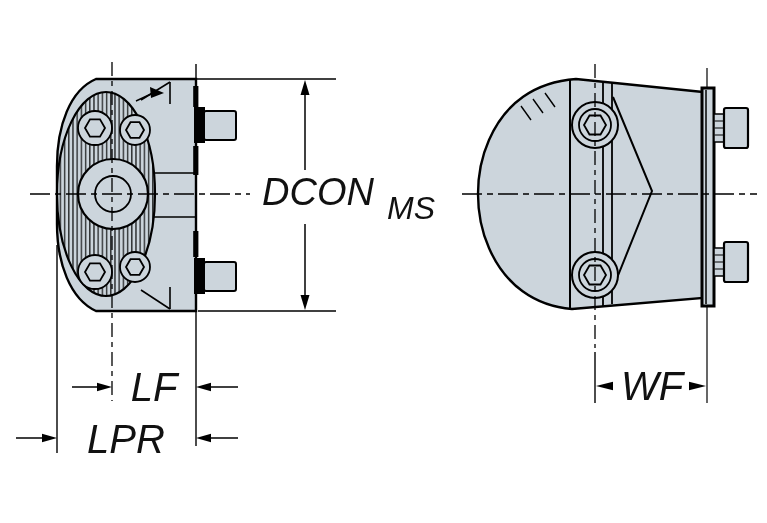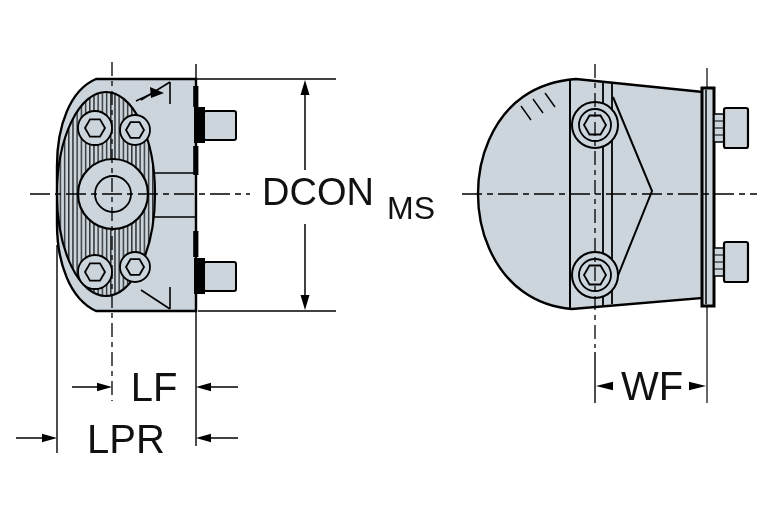--- a/index.html
+++ b/index.html
@@ -7,20 +7,21 @@
     padding: 0;
     background: #ffffff;
   }
   .canvas {
     position: relative;
     width: 767px;
     height: 523px;
     background: #ffffff;
     overflow: hidden;
     font-family: "Liberation Sans", sans-serif;
+    font-style: italic;
   }
   svg { display: block; }
   .dim-label {
     fill: #111111;
     font-family: "Liberation Sans", sans-serif;
     font-weight: 400;
   }
   .fill-body { fill: #ccd5dc; }
   .ink-fill  { fill: #000000; stroke: none; }
 </style>

